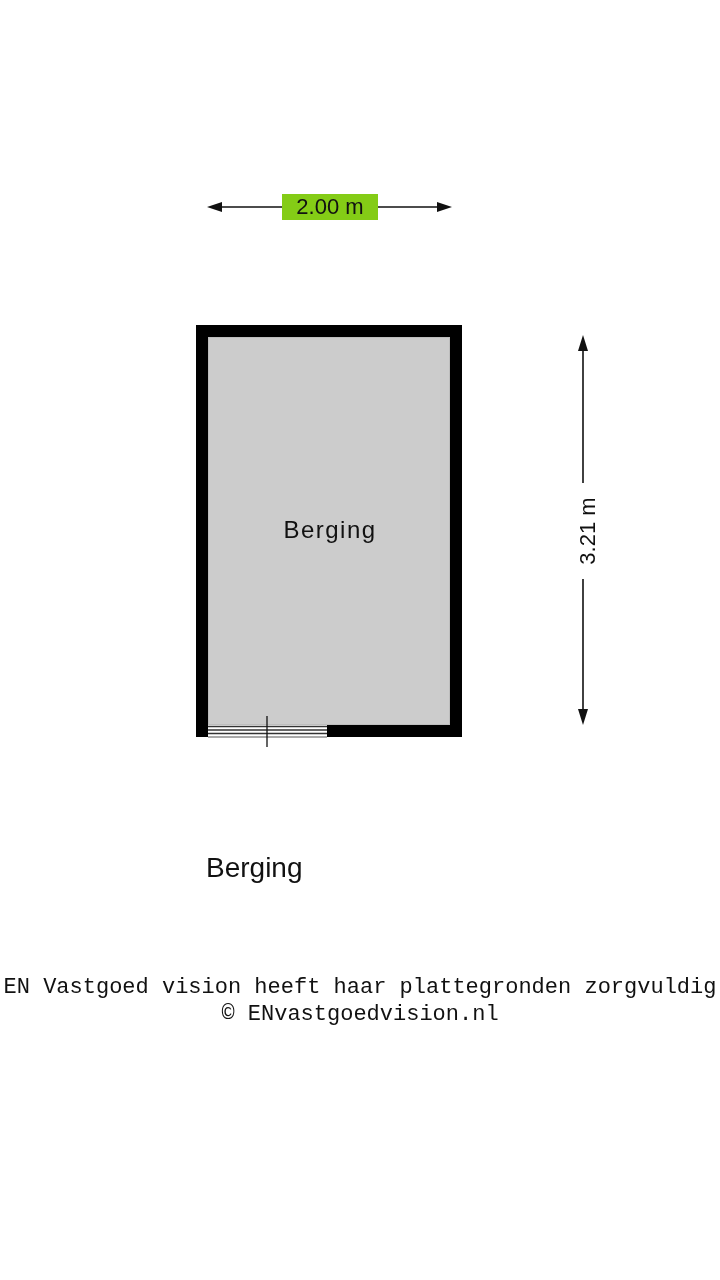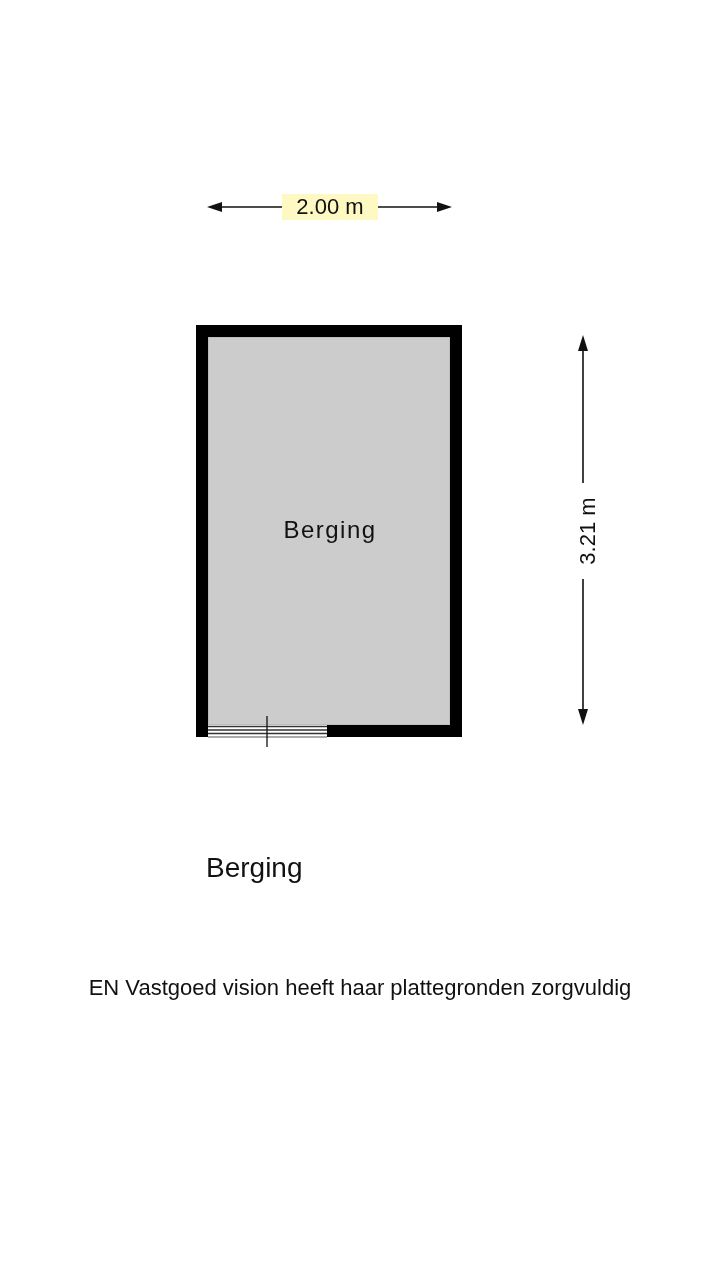--- a/index.html
+++ b/index.html
@@ -6,39 +6,39 @@
   body {
     width: 720px; height: 1280px; background: #ffffff;
     position: relative; overflow: hidden;
     font-family: "Liberation Sans", "DejaVu Sans", sans-serif;
     color: #111111;
   }
   #plan-svg { position: absolute; left: 0; top: 0; }
   .dim-label-h {
     position: absolute; left: 282px; top: 194px; width: 96px;
     text-align: center; font-size: 22px; line-height: 26px;
-    background: #fef9c3; color: #111;
+    background: #84cc16; color: #111;
   }
   .dim-label-v {
     position: absolute; left: 540px; top: 518px; width: 96px; height: 26px;
     text-align: center; font-size: 22px; line-height: 26px;
     transform: rotate(-90deg); transform-origin: 50% 50%;
     background: #ffffff; color: #111;
   }
   .room-label {
     position: absolute; left: 250px; top: 516px; width: 160px;
     text-align: center; font-size: 24px; letter-spacing: 1.5px; color: #111;
   }
   .floor-title {
     position: absolute; left: 206px; top: 852px;
     font-size: 28px; color: #111;
   }
   .disclaimer {
     position: absolute; left: 0; top: 974px; width: 720px;
-    text-align: center; font-size: 22px; line-height: 27px; color: #111;
+    text-align: center; font-size: 22px; line-height: 27px; color: #111; font-family: Liberation Mono, monospace;
   }
   .disclaimer div { white-space: nowrap; }
 </style>
 </head>
 <body>
 
 <svg id="plan-svg" width="720" height="1280" viewBox="0 0 720 1280">
 
   <g>
     <line x1="214" y1="207" x2="446" y2="207" stroke="#111" stroke-width="1.6"></line>
@@ -75,13 +75,14 @@
 
 <div class="dim-label-h">2.00 m</div>
 <div class="dim-label-v">3.21 m</div>
 
 <div class="room-label">Berging</div>
 
 <div class="floor-title">Berging</div>
 
 <div class="disclaimer">
   <div>EN Vastgoed vision heeft haar plattegronden zorgvuldig</div>
+  <div>© ENvastgoedvision.nl</div>
 </div>
 
 </body></html>

